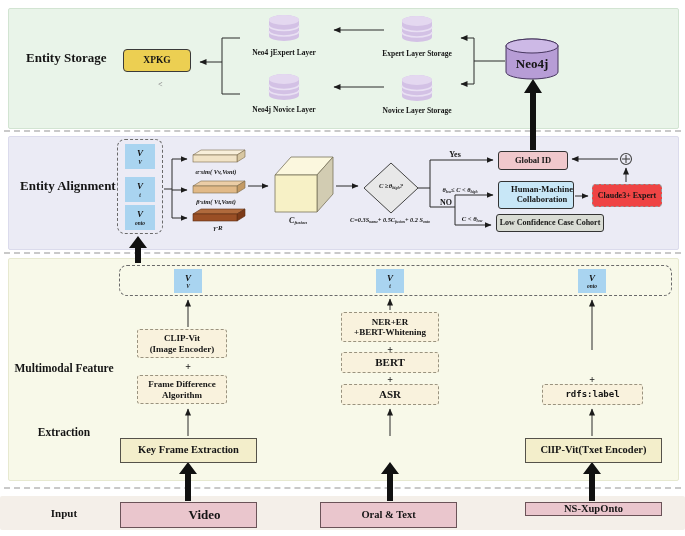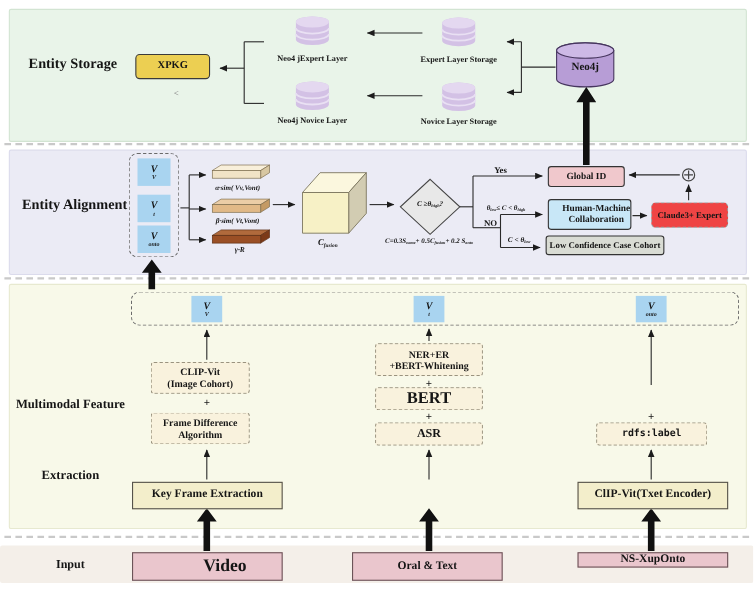--- a/index.html
+++ b/index.html
@@ -154,21 +154,21 @@
     <div class="lbl ctr" style="left:10px;top:362px;width:108px;font-size:11.5px;text-align:center;">Multimodal Feature</div>
     <div class="lbl ctr" style="left:10px;top:378px;width:108px;font-size:11.5px;margin-top:48px;">Extraction</div>
     <div class="lbl ctr" style="left:40px;top:507px;width:48px;font-size:11px;">Input</div>
 
     <div class="box xpkg" style="left:123px;top:49px;width:68px;height:23px;">XPKG</div>
     <div class="lbl" style="left:158px;top:80px;font-size:8px;color:#8a8a8a;">&lt;</div>
     <div class="lbl ctr" style="left:234px;top:48px;width:100px;font-size:7.5px;">Neo4 jExpert Layer</div>
     <div class="lbl ctr" style="left:234px;top:105px;width:100px;font-size:7.5px;">Neo4j Novice Layer</div>
     <div class="lbl ctr" style="left:367px;top:49px;width:100px;font-size:7.5px;">Expert Layer Storage</div>
     <div class="lbl ctr" style="left:367px;top:106px;width:100px;font-size:7.5px;">Novice Layer Storage</div>
-    <div class="lbl ctr" style="left:506px;top:56px;width:52px;font-size:10px;">Neo4j</div>
+    <div class="lbl ctr" style="left:506px;top:56px;width:52px;font-size:13px;">Neo4j</div>
 
     <div class="box dashc" style="left:117px;top:139px;width:46px;height:95px;"></div>
     <div class="box vblue" style="left:125px;top:144px;width:30px;height:25px;">
         <span>V</span>
         <span class="sub">V</span>
       </div>
     <div class="box vblue" style="left:125px;top:177px;width:30px;height:25px;">
         <span>V</span>
         <span class="sub">t</span>
       </div>
@@ -207,39 +207,39 @@
         <span>V</span>
         <span class="sub">t</span>
       </div>
     <div class="box vblue" style="left:578px;top:269px;width:28px;height:24px;">
         <span>V</span>
         <span class="sub">onto</span>
       </div>
 
     <div class="box dashy" style="left:137px;top:329px;width:90px;height:29px;font-size:9px;">
       <span>CLIP-Vit</span>
-      <span>(Image Cohort)</span>
+      <span>(Image Encoder)</span>
     </div>
     <div class="lbl ctr" style="left:176px;top:361px;width:24px;font-size:10px;">+</div>
     <div class="box dashy" style="left:137px;top:375px;width:90px;height:29px;font-size:9px;">
       <span>Frame Difference</span>
       <span>Algorithm</span>
     </div>
     <div class="box dashy" style="left:341px;top:312px;width:98px;height:30px;font-size:9px;">
       <span>NER+ER</span>
       <span>+BERT-Whitening</span>
     </div>
 
     <div class="box solidy" style="left:120px;top:438px;width:137px;height:25px;font-size:10.5px;">Key Frame Extraction</div>
     <div class="lbl ctr" style="left:378px;top:344px;width:24px;font-size:10px;">+</div>
-    <div class="box dashy" style="left:341px;top:352px;width:98px;height:21px;font-size:15px;">BERT</div>
+    <div class="box dashy" style="left:341px;top:352px;width:98px;height:21px;font-size:11px;">BERT</div>
     <div class="lbl ctr" style="left:378px;top:374px;width:24px;font-size:10px;">+</div>
     <div class="box dashy" style="left:341px;top:384px;width:98px;height:21px;font-size:11px;">ASR</div>
 
     <div class="lbl ctr" style="left:580px;top:374px;width:24px;font-size:10px;">+</div>
     <div class="box dashy mono" style="left:542px;top:384px;width:101px;height:21px;font-size:9px;">rdfs:label</div>
     <div class="box solidy" style="left:525px;top:438px;width:137px;height:25px;font-size:10.5px;">ClIP-Vit(Txet Encoder)</div>
 
-    <div class="box pinkb" style="left:120px;top:502px;width:137px;height:26px;font-size:16px;padding-left:32px;">Video</div>
+    <div class="box pinkb" style="left:120px;top:502px;width:137px;height:26px;font-size:13px;padding-left:32px;">Video</div>
     <div class="box pinkb" style="left:320px;top:502px;width:137px;height:26px;font-size:10.5px;">Oral &amp; Text</div>
     <div class="box pinkb" style="left:525px;top:502px;width:137px;height:14px;font-size:10.5px;">NS-XupOnto</div>
   </div>
 </div>
 
 </body></html>

